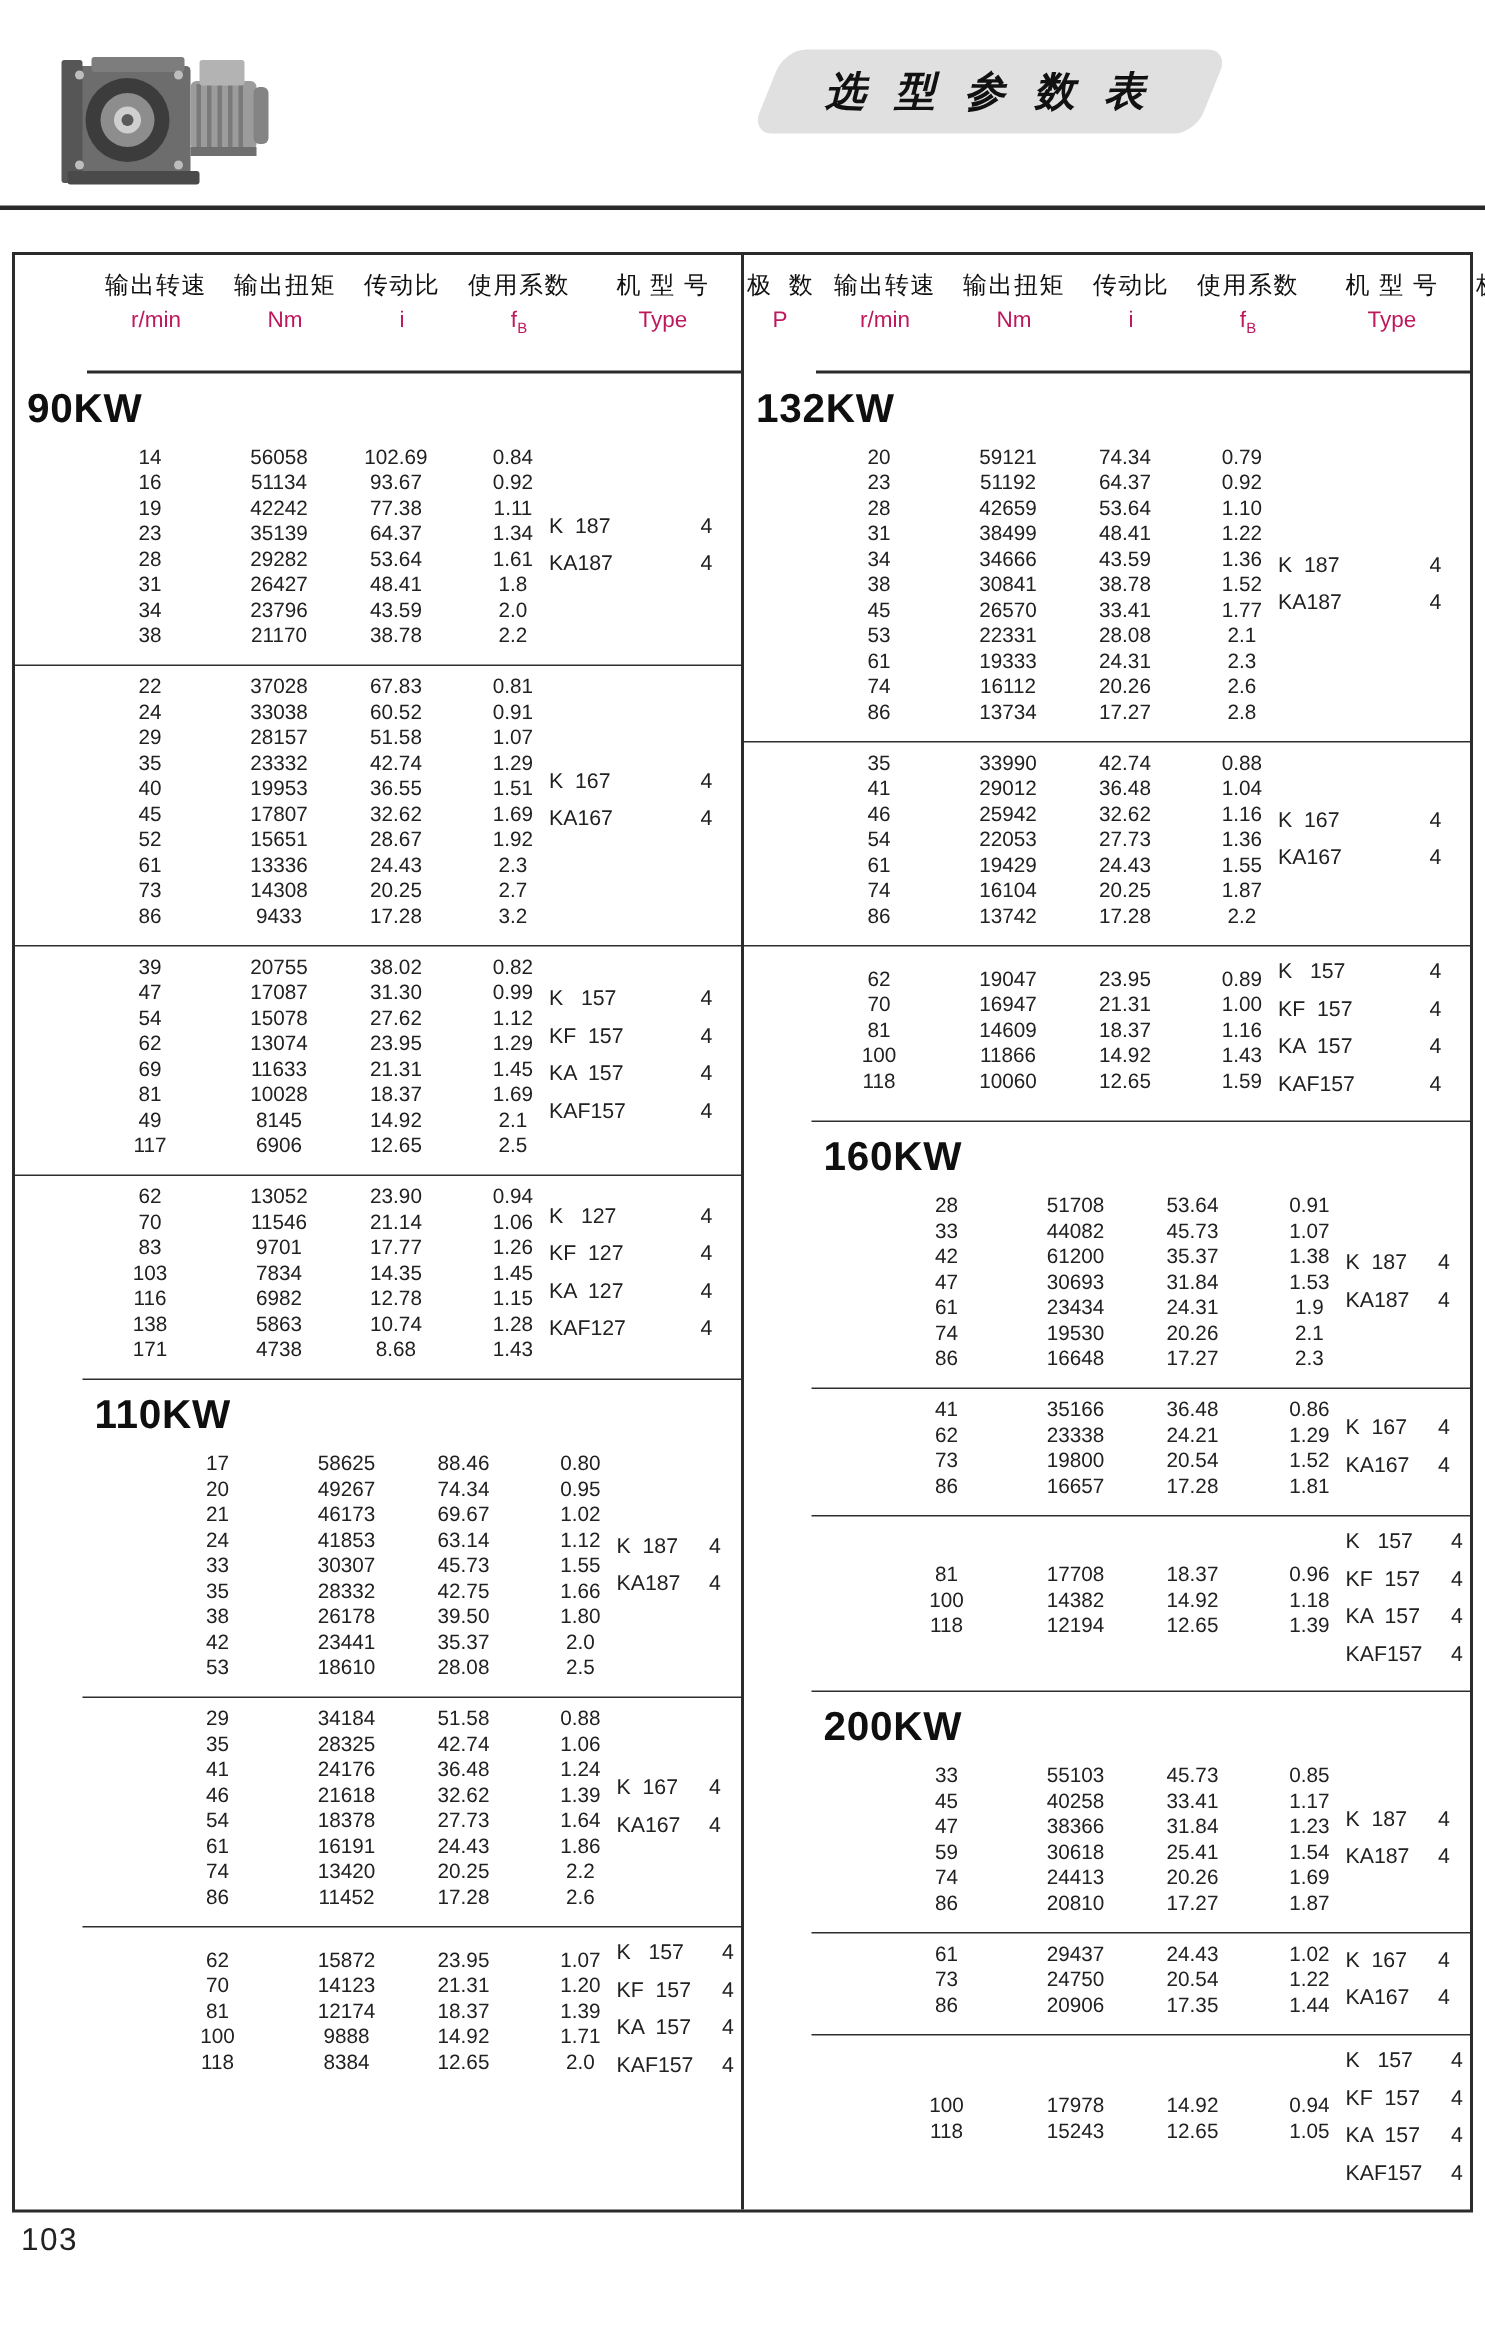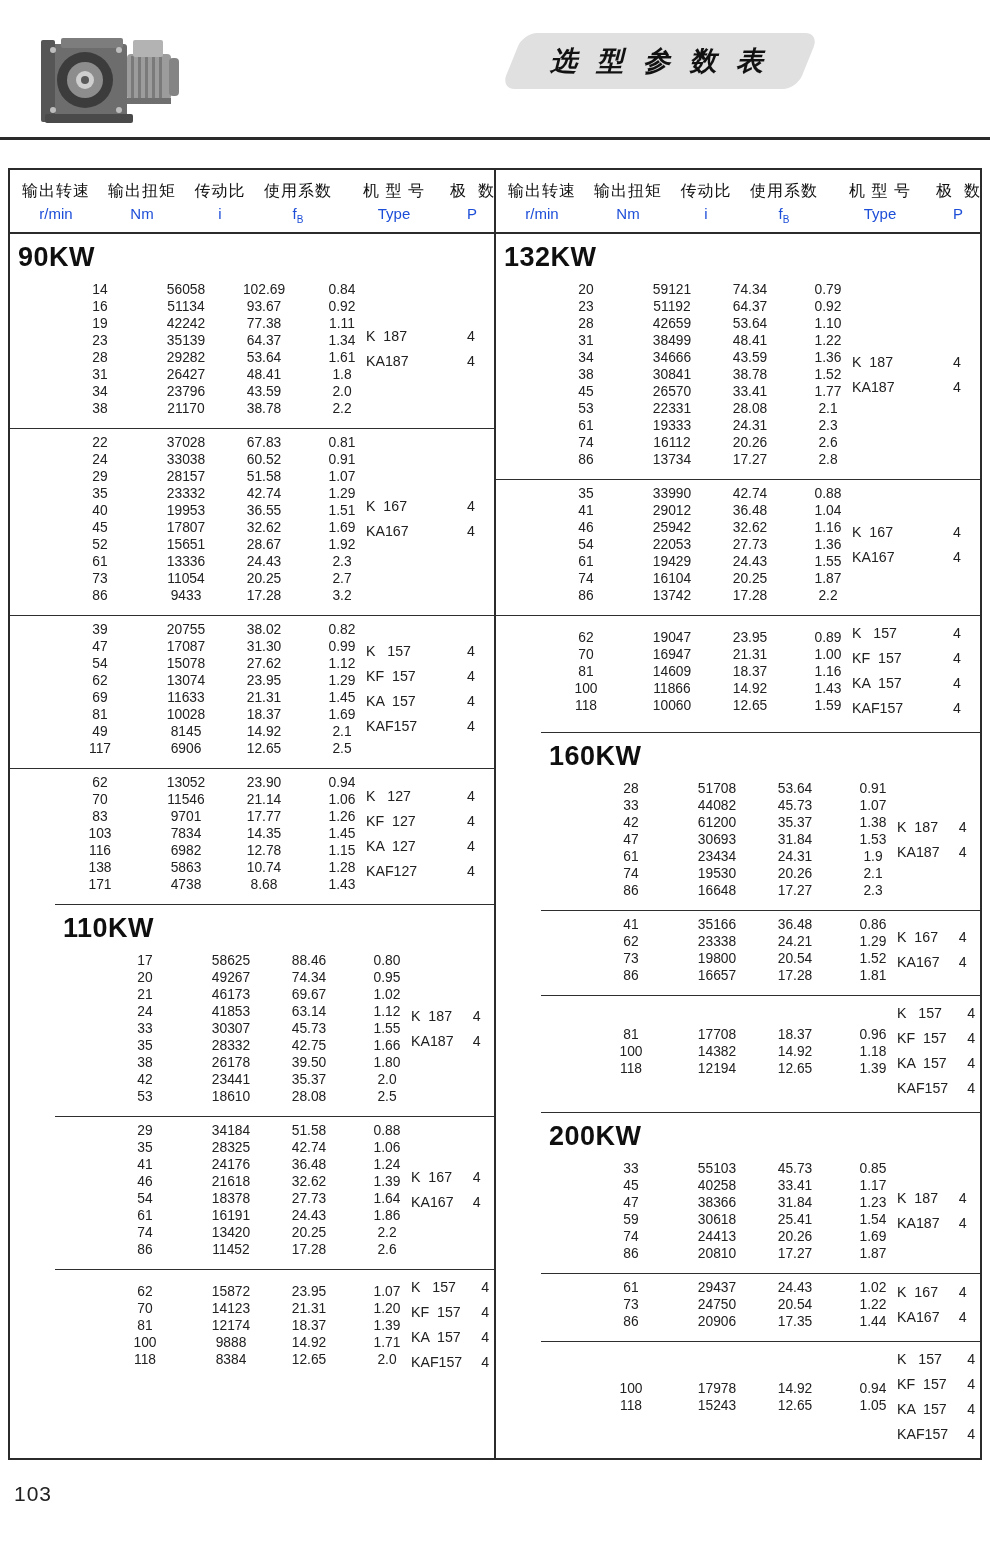--- a/index.html
+++ b/index.html
@@ -26,25 +26,25 @@
   
   .param-table {
     margin: 28px 8px 0 8px; border: 2px solid #2b2b2b;
     min-height: 1280px; display: flex; align-items: stretch;
   }
   .half { flex: 1 1 0; min-width: 0; }
   .half.right { border-left: 2px solid #2b2b2b; }
 
   .thead {
     display: grid; grid-template-columns: 92px 80px 76px 80px 112px 44px;
-    padding: 9px 0 7px 0; border-bottom: 2px solid #2b2b2b; height: 64px;
+    padding: 9px 0 7px 0; border-bottom: 2px solid #2b2b2b; height: 79px; margin-left: 48px;
   }
   .hcell { text-align: center; }
   .hcell .zh { font-size: 16px; letter-spacing: 1px; color: #111; line-height: 24px; white-space: pre; }
-  .hcell .en { font-size: 15px; color: #1d4ed8; line-height: 22px; }
+  .hcell .en { font-size: 15px; color: #be185d; line-height: 22px; }
   .hcell sub { font-size: 10px; }
 
   .table-section + .table-section { border-top: 1.5px solid #2e2e2e; margin-left: 45px; }
   .section-title {
     font-size: 27px; font-weight: bold; letter-spacing: 0.5px;
     padding: 8px 0 2px 8px; height: 42px; color: #0f0f0f;
   }
   .block { display: flex; align-items: center; padding: 5px 0 11px 0; }
   .block + .block { border-top: 1.5px solid #2e2e2e; }
 
@@ -240,21 +240,21 @@
                 <div class="cell">1.92</div>
               </div>
               <div class="data-row">
                 <div class="cell">61</div>
                 <div class="cell">13336</div>
                 <div class="cell">24.43</div>
                 <div class="cell">2.3</div>
               </div>
               <div class="data-row">
                 <div class="cell">73</div>
-                <div class="cell">11054</div>
+                <div class="cell">14308</div>
                 <div class="cell">20.25</div>
                 <div class="cell">2.7</div>
               </div>
               <div class="data-row">
                 <div class="cell">86</div>
                 <div class="cell">9433</div>
                 <div class="cell">17.28</div>
                 <div class="cell">3.2</div>
               </div>
             </div>

